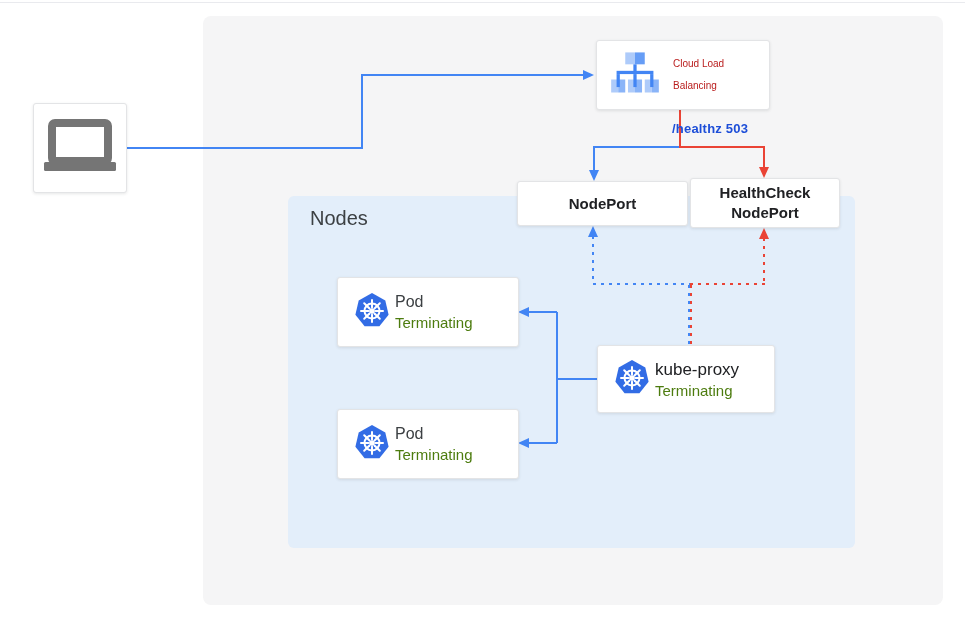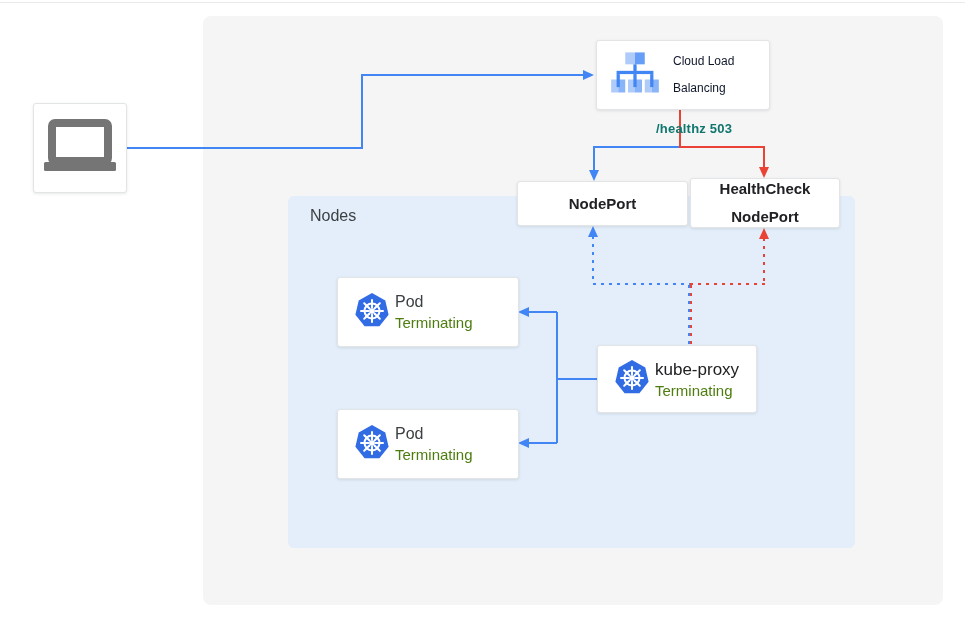--- a/index.html
+++ b/index.html
@@ -5,42 +5,42 @@
   html,body{margin:0;padding:0;}
   body{
     width:965px;height:623px;position:relative;background:#ffffff;
     font-family:"Liberation Sans", sans-serif;overflow:hidden;
     -webkit-font-smoothing:antialiased;
   }
   .abs{position:absolute;}
   .hairline{left:0;top:2px;width:965px;height:1px;background:#e9eaee;}
   .panel{left:203px;top:16px;width:740px;height:589px;background:#f5f5f6;border-radius:8px;}
   .nodes-box{left:288px;top:196px;width:567px;height:352px;background:#e3eefa;border-radius:6px;}
-  .nodes-label{left:310px;top:207px;font-size:16px;color:#3c4043;}
+  .nodes-label{left:310px;top:207px;font-size:20px;color:#3c4043;}
 
   .card{
     background:#ffffff;border:1px solid #e3e4e6;border-radius:3px;
     box-shadow:0 1px 3px rgba(60,64,67,.12);box-sizing:border-box;
     display:flex;align-items:center;
   }
   .laptop-card{left:33px;top:103px;width:94px;height:90px;justify-content:center;}
   .clb-card{left:596px;top:40px;width:174px;height:70px;padding-left:12px;gap:12px;}
-  .clb-text{font-size:12px;line-height:27px;color:#0f172a;}
+  .clb-text{font-size:10px;line-height:22px;color:#b91c1c;}
   .port-card{font-weight:bold;color:#202124;justify-content:center;text-align:center;}
   .nodeport-card{left:517px;top:181px;width:171px;height:45px;font-size:15px;}
-  .hc-card{left:690px;top:178px;width:150px;height:50px;font-size:15px;line-height:28px;padding:2px 12px;}
+  .hc-card{left:690px;top:178px;width:150px;height:50px;font-size:15px;line-height:20px;padding:2px 12px;}
   .k8s-card{padding-left:14px;gap:3px;}
   .pod1-card{left:337px;top:277px;width:182px;height:70px;}
   .pod2-card{left:337px;top:409px;width:182px;height:70px;}
-  .kp-card{left:597px;top:345px;width:160px;height:68px;}
+  .kp-card{left:597px;top:345px;width:178px;height:68px;}
   .k8s-title{font-size:16px;color:#3c4043;line-height:22px;}
   .kp-title{font-size:17px;color:#202124;line-height:23px;}
   .k8s-sub{font-size:15px;color:#4d7c0f;line-height:20px;}
 
-  .healthz{left:656px;top:121px;font-size:13px;font-weight:bold;color:#0f766e;letter-spacing:.2px;}
+  .healthz{left:672px;top:121px;font-size:13px;font-weight:bold;color:#1d4ed8;letter-spacing:.2px;}
 
   
   .ln{position:absolute;}
   .blue{background:#4285f4;}
   .red{background:#ea4335;}
   .h2px{height:2px;}
   .w2px{width:2px;}
   .dot-h{height:2px;background:none;background-image:repeating-linear-gradient(to right, var(--c) 0 3px, transparent 3px 8px);}
   .dot-v{width:2px;background:none;background-image:repeating-linear-gradient(to bottom, var(--c) 0 3px, transparent 3px 8px);}
   .arr{position:absolute;width:0;height:0;}

